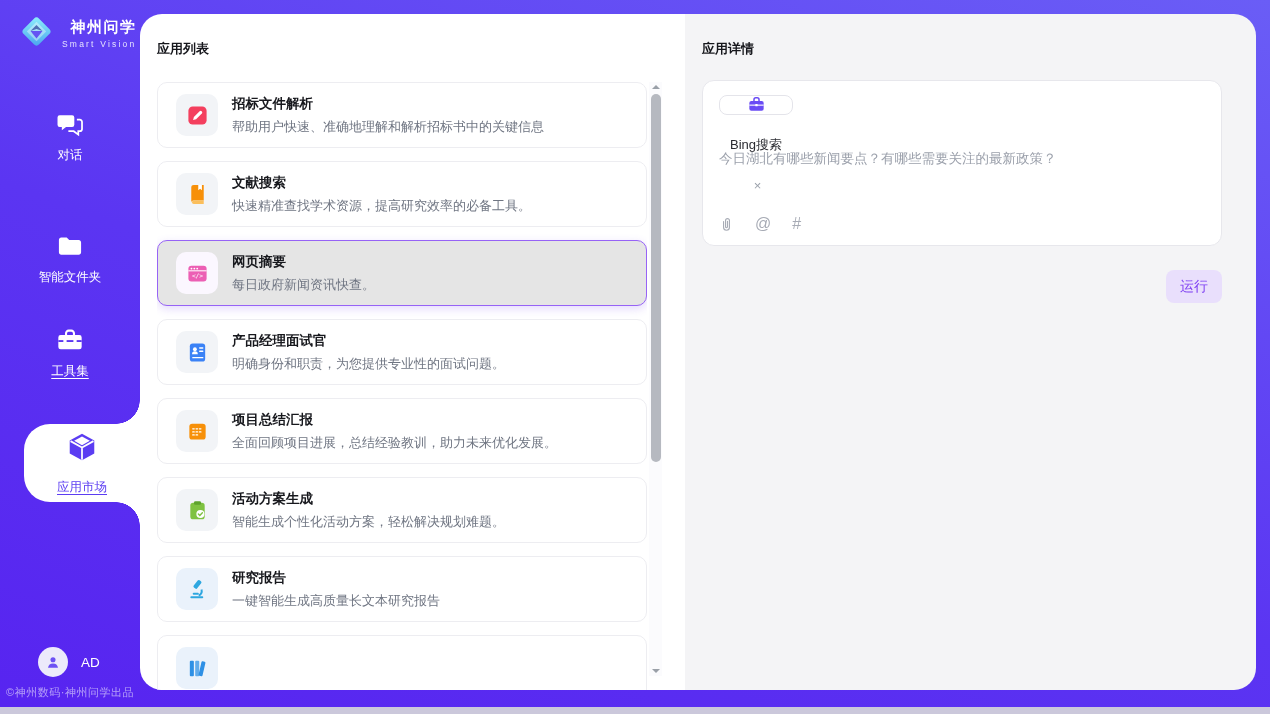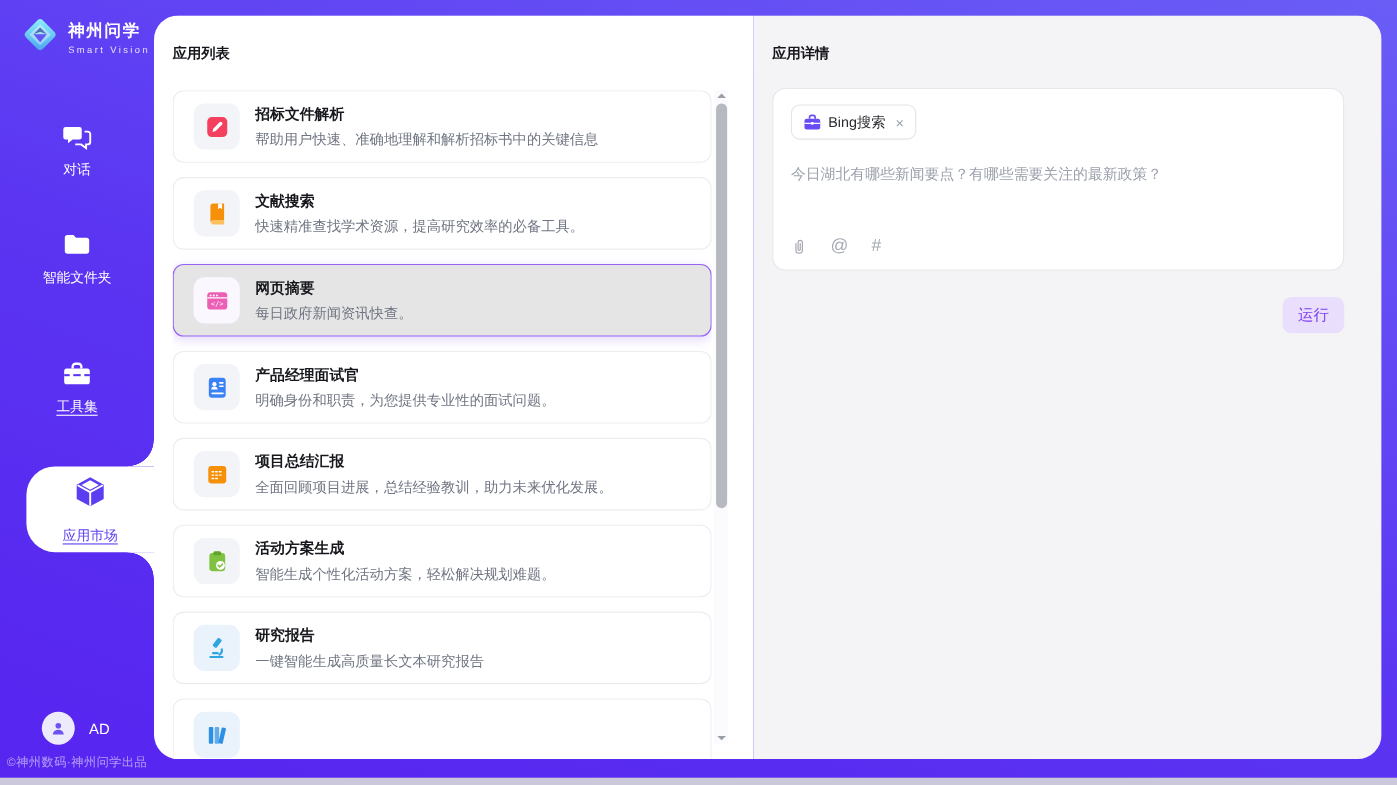--- a/index.html
+++ b/index.html
@@ -11,21 +11,21 @@
   }
   
   .frame {
     position:absolute; left:0; top:0; width:1270px; height:707px;
     background:linear-gradient(200deg,#6a5df6 0%, #5b35f2 55%, #5724f0 100%);
   }
   
   .sidebar { position:absolute; left:0; top:0; width:140px; height:707px; color:#fff; }
   .brand { position:absolute; top:13px; left:18px; display:flex; align-items:center; gap:7px; }
   .brand-text { display:flex; flex-direction:column; }
-  .brand-title { font-size:15px; font-weight:700; letter-spacing:1.5px; }
+  .brand-title { font-size:15px; font-weight:700; letter-spacing:1.5px;text-align:right; }
   .brand-sub { font-size:8.5px; letter-spacing:2.2px; color:#e6e3ff; margin-top:2px; }
   .nav-item {
     position:absolute; left:0; width:140px; text-align:center; cursor:pointer;
   }
   .nav-item .ic { display:block; margin:0 auto 7px; }
   .nav-item .lb { font-size:12.5px; color:#fff; }
   .nav-item .lb.u { text-decoration:underline; text-underline-offset:3px; }
   .nav-active {
     position:absolute; left:24px; right:0; top:424px; height:78px;
     background:#fff; border-radius:26px 0 0 26px;
@@ -87,23 +87,23 @@
   .sb-thumb {
     position:absolute; top:12px; left:1.5px; width:10px; height:368px;
     background:#b6b9c0; border-radius:5px; cursor:grab;
   }
   
   .detail-card {
     position:absolute; top:66px; left:17px; width:520px; height:166px;
     background:#fff; border:1px solid #e7e7ec; border-radius:12px;
   }
   .chip {
-    position:absolute; top:14px; left:16px; height:32px;
-    display:inline-flex; align-items:center; gap:6px; padding:0 10px;
-    border:1px solid #e4e4ea; border-radius:8px; background:#fff; cursor:pointer;
+    position:absolute; top:14px; left:16px; height:20px;
+    display:inline-flex; align-items:center; gap:24px; padding:0 10px;
+    border:1px solid #e4e4ea; border-radius:8px; background:#fff; cursor:pointer;flex-direction:column;
   }
   .chip-label { font-size:13px; color:#2a2b31; }
   .chip-close { font-size:13px; color:#9aa0aa; margin-left:3px; cursor:pointer; }
   .prompt {
     position:absolute; top:68px; left:16px; right:16px;
     font-size:13.5px; color:#9ba0ab; line-height:1.5; cursor:text;
   }
   .composer { position:absolute; left:16px; bottom:12px; display:flex; align-items:center; gap:21px; }
   .composer .cicon { color:#a7abb5; font-size:15px; cursor:pointer; display:flex; align-items:center; }
   .run-btn {
@@ -143,21 +143,21 @@
     <div class="nav-item" style="top:110px">
       <span class="ic">
         <svg width="28" height="28" viewBox="0 0 24 24" style="display:block;margin:0 auto">
           <path fill="#fff" d="M3.2 4.6h10.6a1.9 1.9 0 0 1 1.9 1.9v6.1a1.9 1.9 0 0 1-1.9 1.9H8.6L5 17.3v-2.8H3.2a1.9 1.9 0 0 1-1.9-1.9V6.5a1.9 1.9 0 0 1 1.9-1.9z"></path>
           <path fill="none" stroke="#fff" stroke-width="1.5" d="M17.9 8.3h2.5a1.9 1.9 0 0 1 1.9 1.9v6.1a1.9 1.9 0 0 1-1.9 1.9h-1.3v2.9l-3.9-2.9h-4.6"></path>
         </svg>
       </span>
       <span class="lb">对话</span>
     </div>
 
-    <div class="nav-item" style="top:208px">
+    <div class="nav-item" style="top:232px">
       <span class="ic">
         <svg width="28" height="28" viewBox="0 0 24 24" style="display:block;margin:0 auto">
           <path fill="#fff" d="M2.5 6.8c0-1.1.9-2 2-2h4.7l2.1 2.1h8.2c1.1 0 2 .9 2 2v8.5c0 1.1-.9 2-2 2h-15c-1.1 0-2-.9-2-2z"></path>
         </svg>
       </span>
       <span class="lb">智能文件夹</span>
     </div>
 
     <div class="nav-item" style="top:326px">
       <span class="ic">

